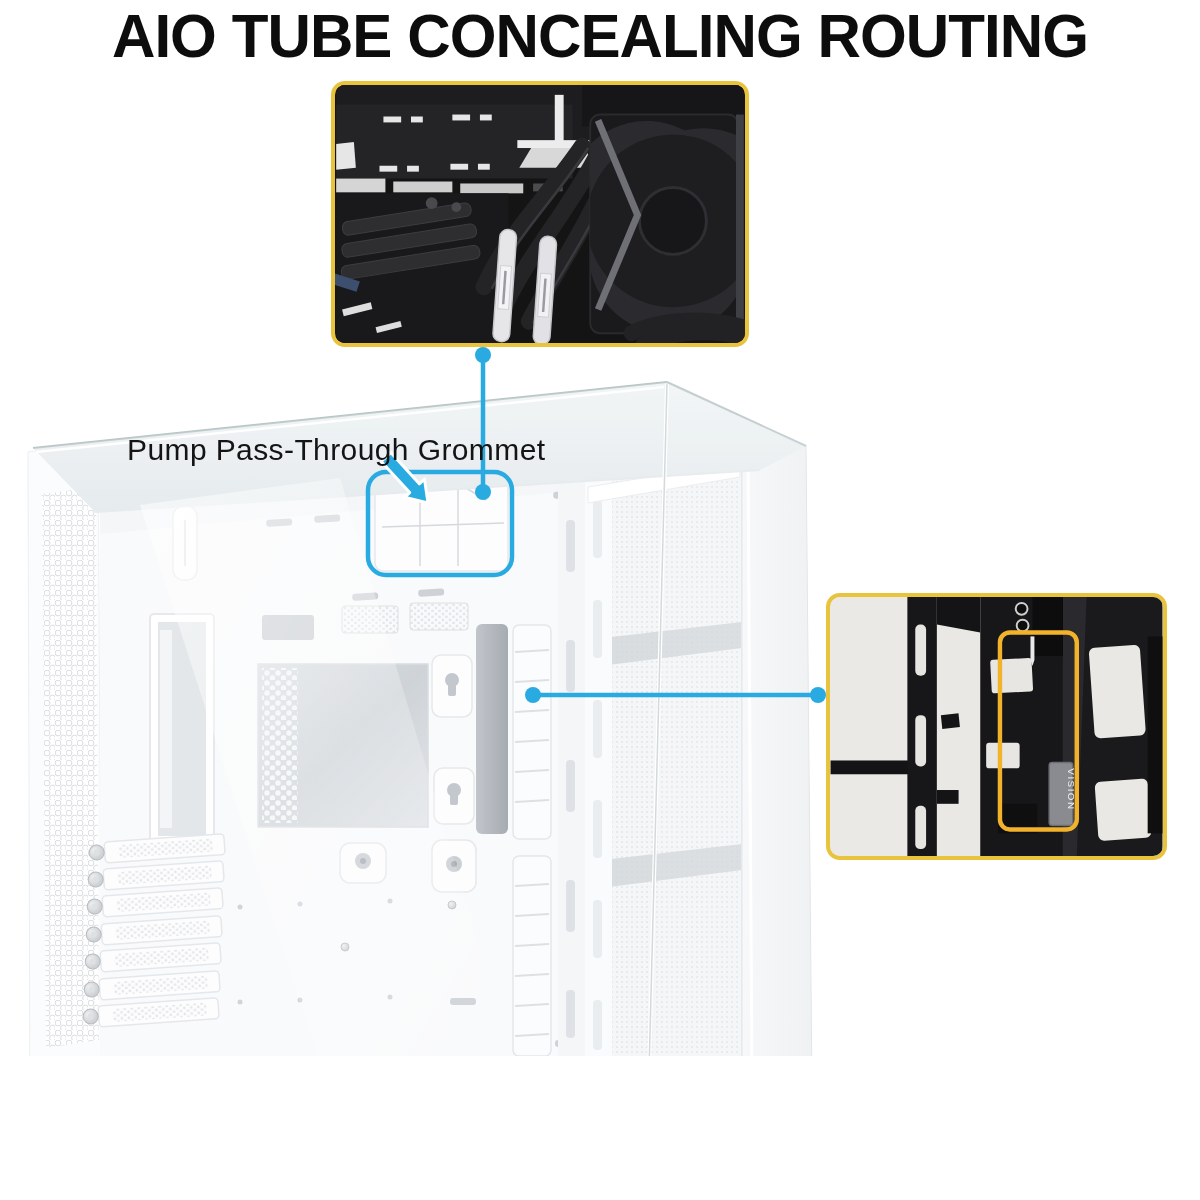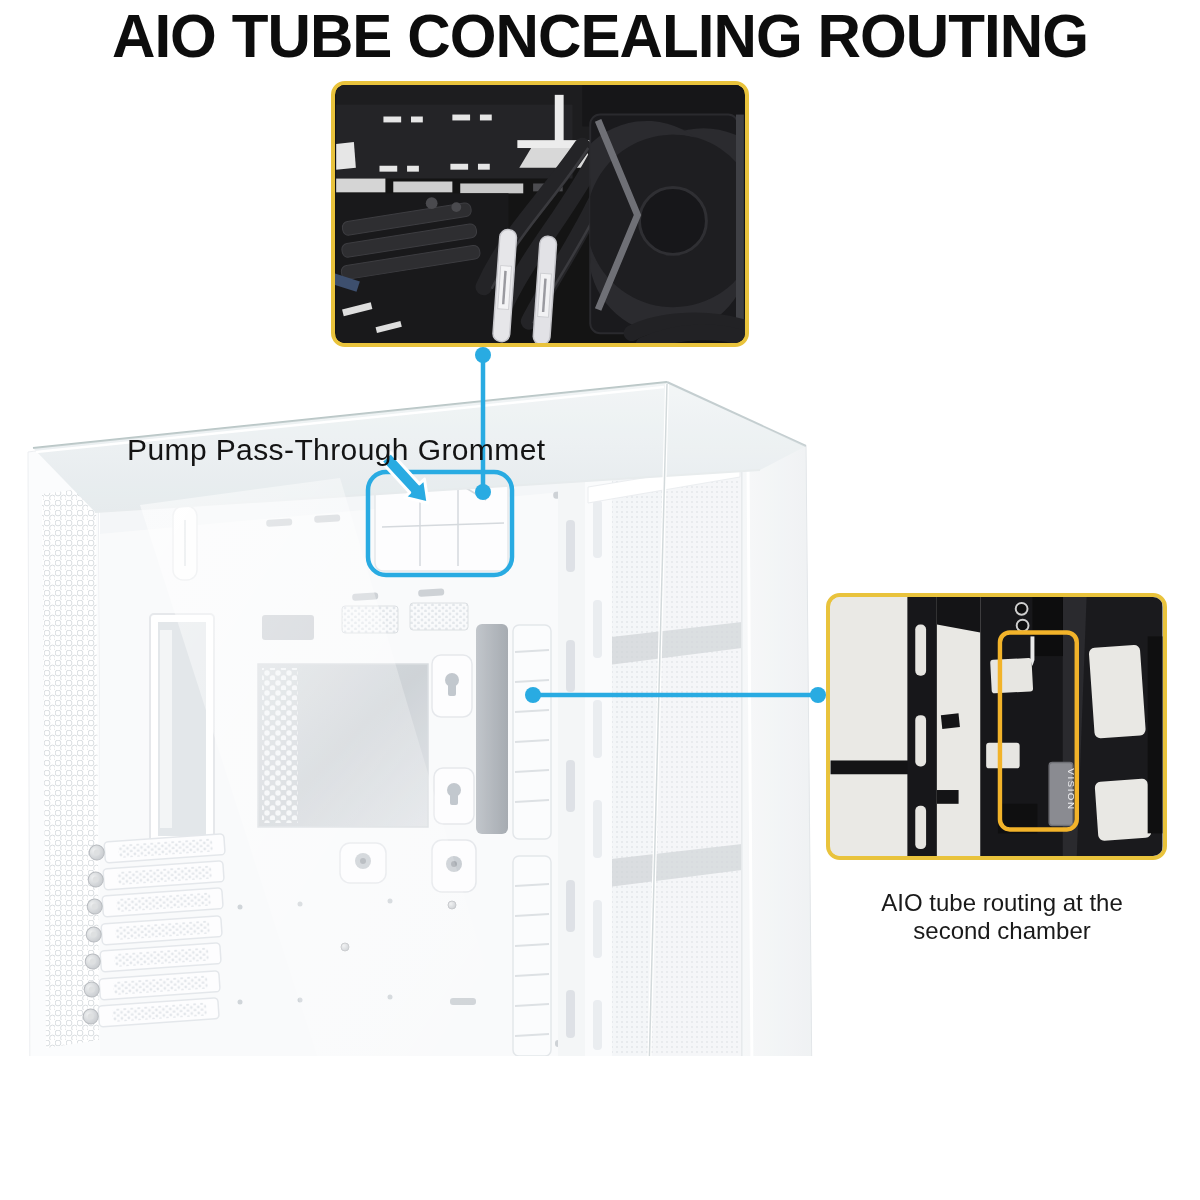--- a/index.html
+++ b/index.html
@@ -401,18 +401,14 @@
 
       <g>
         <rect x="222" y="168" width="24" height="64" rx="3" fill="#8a8b91" stroke="#6e6f75" stroke-width="1.5"></rect>
         <text transform="translate(241 174) rotate(90)" font-family="Liberation Sans, sans-serif" font-size="10" fill="#f0f0f2" letter-spacing="1.5">VISION</text>
       </g>
 
       <rect x="172" y="36" width="78" height="200" rx="10" fill="none" stroke="#F2B32A" stroke-width="4.5"></rect>
     </svg>
   </div>
 
-  <div class="aio-caption">
-    <div>AIO tube routing at the</div>
-    <div>second chamber</div>
-  </div>
 
 </div>
 
 </body></html>

